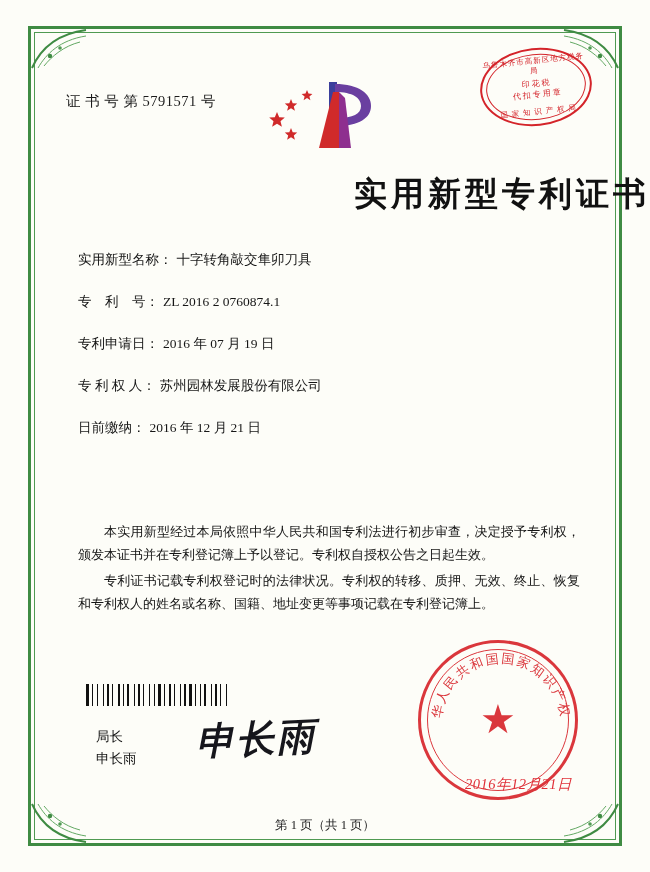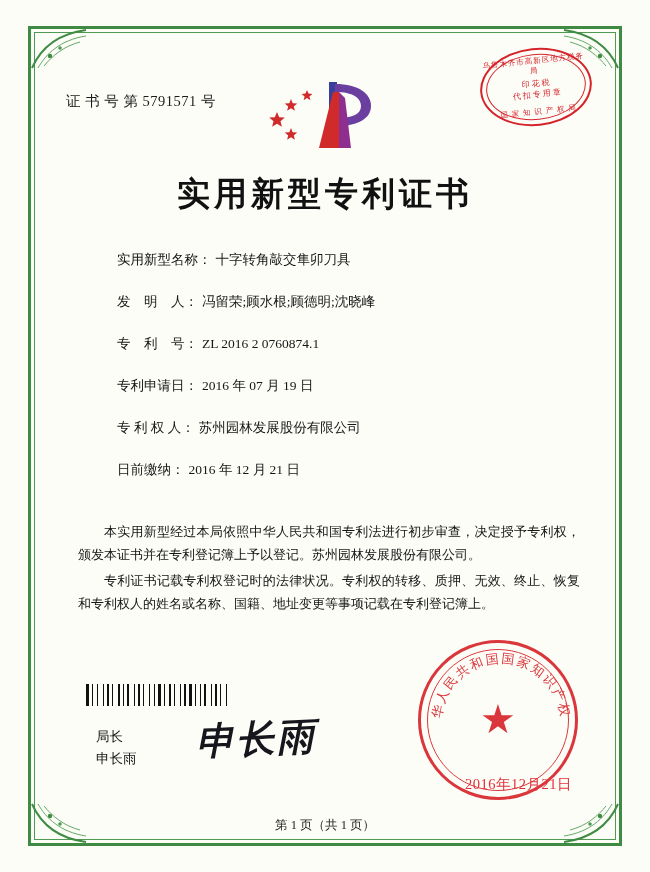--- a/index.html
+++ b/index.html
@@ -116,21 +116,21 @@
     transform: translateX(-50%);
     width: 140px;
     height: 82px;
   }
 
   
   .doc-title {
     position: absolute;
     left: 0; right: 0;
     top: 172px;
-    text-align: center;
+    text-align: right;
     font-size: 33px;
     font-weight: bold;
     letter-spacing: 4px;
     font-family: "DejaVu Serif", "Liberation Serif", serif;
     color: #111;
   }
 
   
   .fields {
     position: absolute;
@@ -141,21 +141,20 @@
   .field-row {
     display: flex;
     align-items: baseline;
     margin-bottom: 22px;
     font-size: 13.5px;
     line-height: 20px;
   }
   .field-label {
     white-space: nowrap;
     color: #161616;
-    margin-left: 39px;
   }
   .field-value {
     margin-left: 4px;
     color: #161616;
   }
 
   
   .body-text {
     position: absolute;
     left: 78px;
@@ -250,20 +249,21 @@
     letter-spacing: 2px;
   }
   .seal-date {
     position: absolute;
     right: 78px;
     bottom: 78px;
     font-size: 14.5px;
     color: #e03038;
     letter-spacing: 0.5px;
     font-family: "Liberation Serif", serif;
+    font-style: italic;
   }
 
   
   .page-footer {
     position: absolute;
     left: 0; right: 0;
     bottom: 38px;
     text-align: center;
     font-size: 12.5px;
     color: #222;
@@ -345,43 +345,39 @@
   </div>
 
   <div class="doc-title">实用新型专利证书</div>
 
   <div class="fields">
     <div class="field-row">
       <span class="field-label">实用新型名称：</span>
       <span class="field-value">十字转角敲交隼卯刀具</span>
     </div>
     <div class="field-row">
-      <span class="field-label">发　明　人：</span>
-      <span class="field-value">冯留荣;顾水根;顾德明;沈晓峰</span>
-    </div>
-    <div class="field-row">
       <span class="field-label">专　利　号：</span>
       <span class="field-value">ZL 2016 2 0760874.1</span>
     </div>
     <div class="field-row">
       <span class="field-label">专利申请日：</span>
       <span class="field-value">2016 年 07 月 19 日</span>
     </div>
     <div class="field-row">
       <span class="field-label">专 利 权 人：</span>
       <span class="field-value">苏州园林发展股份有限公司</span>
     </div>
     <div class="field-row">
       <span class="field-label">日前缴纳：</span>
       <span class="field-value">2016 年 12 月 21 日</span>
     </div>
   </div>
 
   <div class="body-text">
-    <p>本实用新型经过本局依照中华人民共和国专利法进行初步审查，决定授予专利权，颁发本证书并在专利登记簿上予以登记。苏州园林发展股份有限公司。</p>
+    <p>本实用新型经过本局依照中华人民共和国专利法进行初步审查，决定授予专利权，颁发本证书并在专利登记簿上予以登记。专利权自授权公告之日起生效。</p>
     <p>专利证书记载专利权登记时的法律状况。专利权的转移、质押、无效、终止、恢复和专利权人的姓名或名称、国籍、地址变更等事项记载在专利登记簿上。</p>
   </div>
 
   <div class="barcode" id="barcode">
       <span style="width: 3px;"></span>
       <span style="width: 1px; background: transparent;"></span>
       <span style="width: 1px;"></span>
       <span style="width: 2px; background: transparent;"></span>
       <span style="width: 1px;"></span>
       <span style="width: 3px; background: transparent;"></span>

